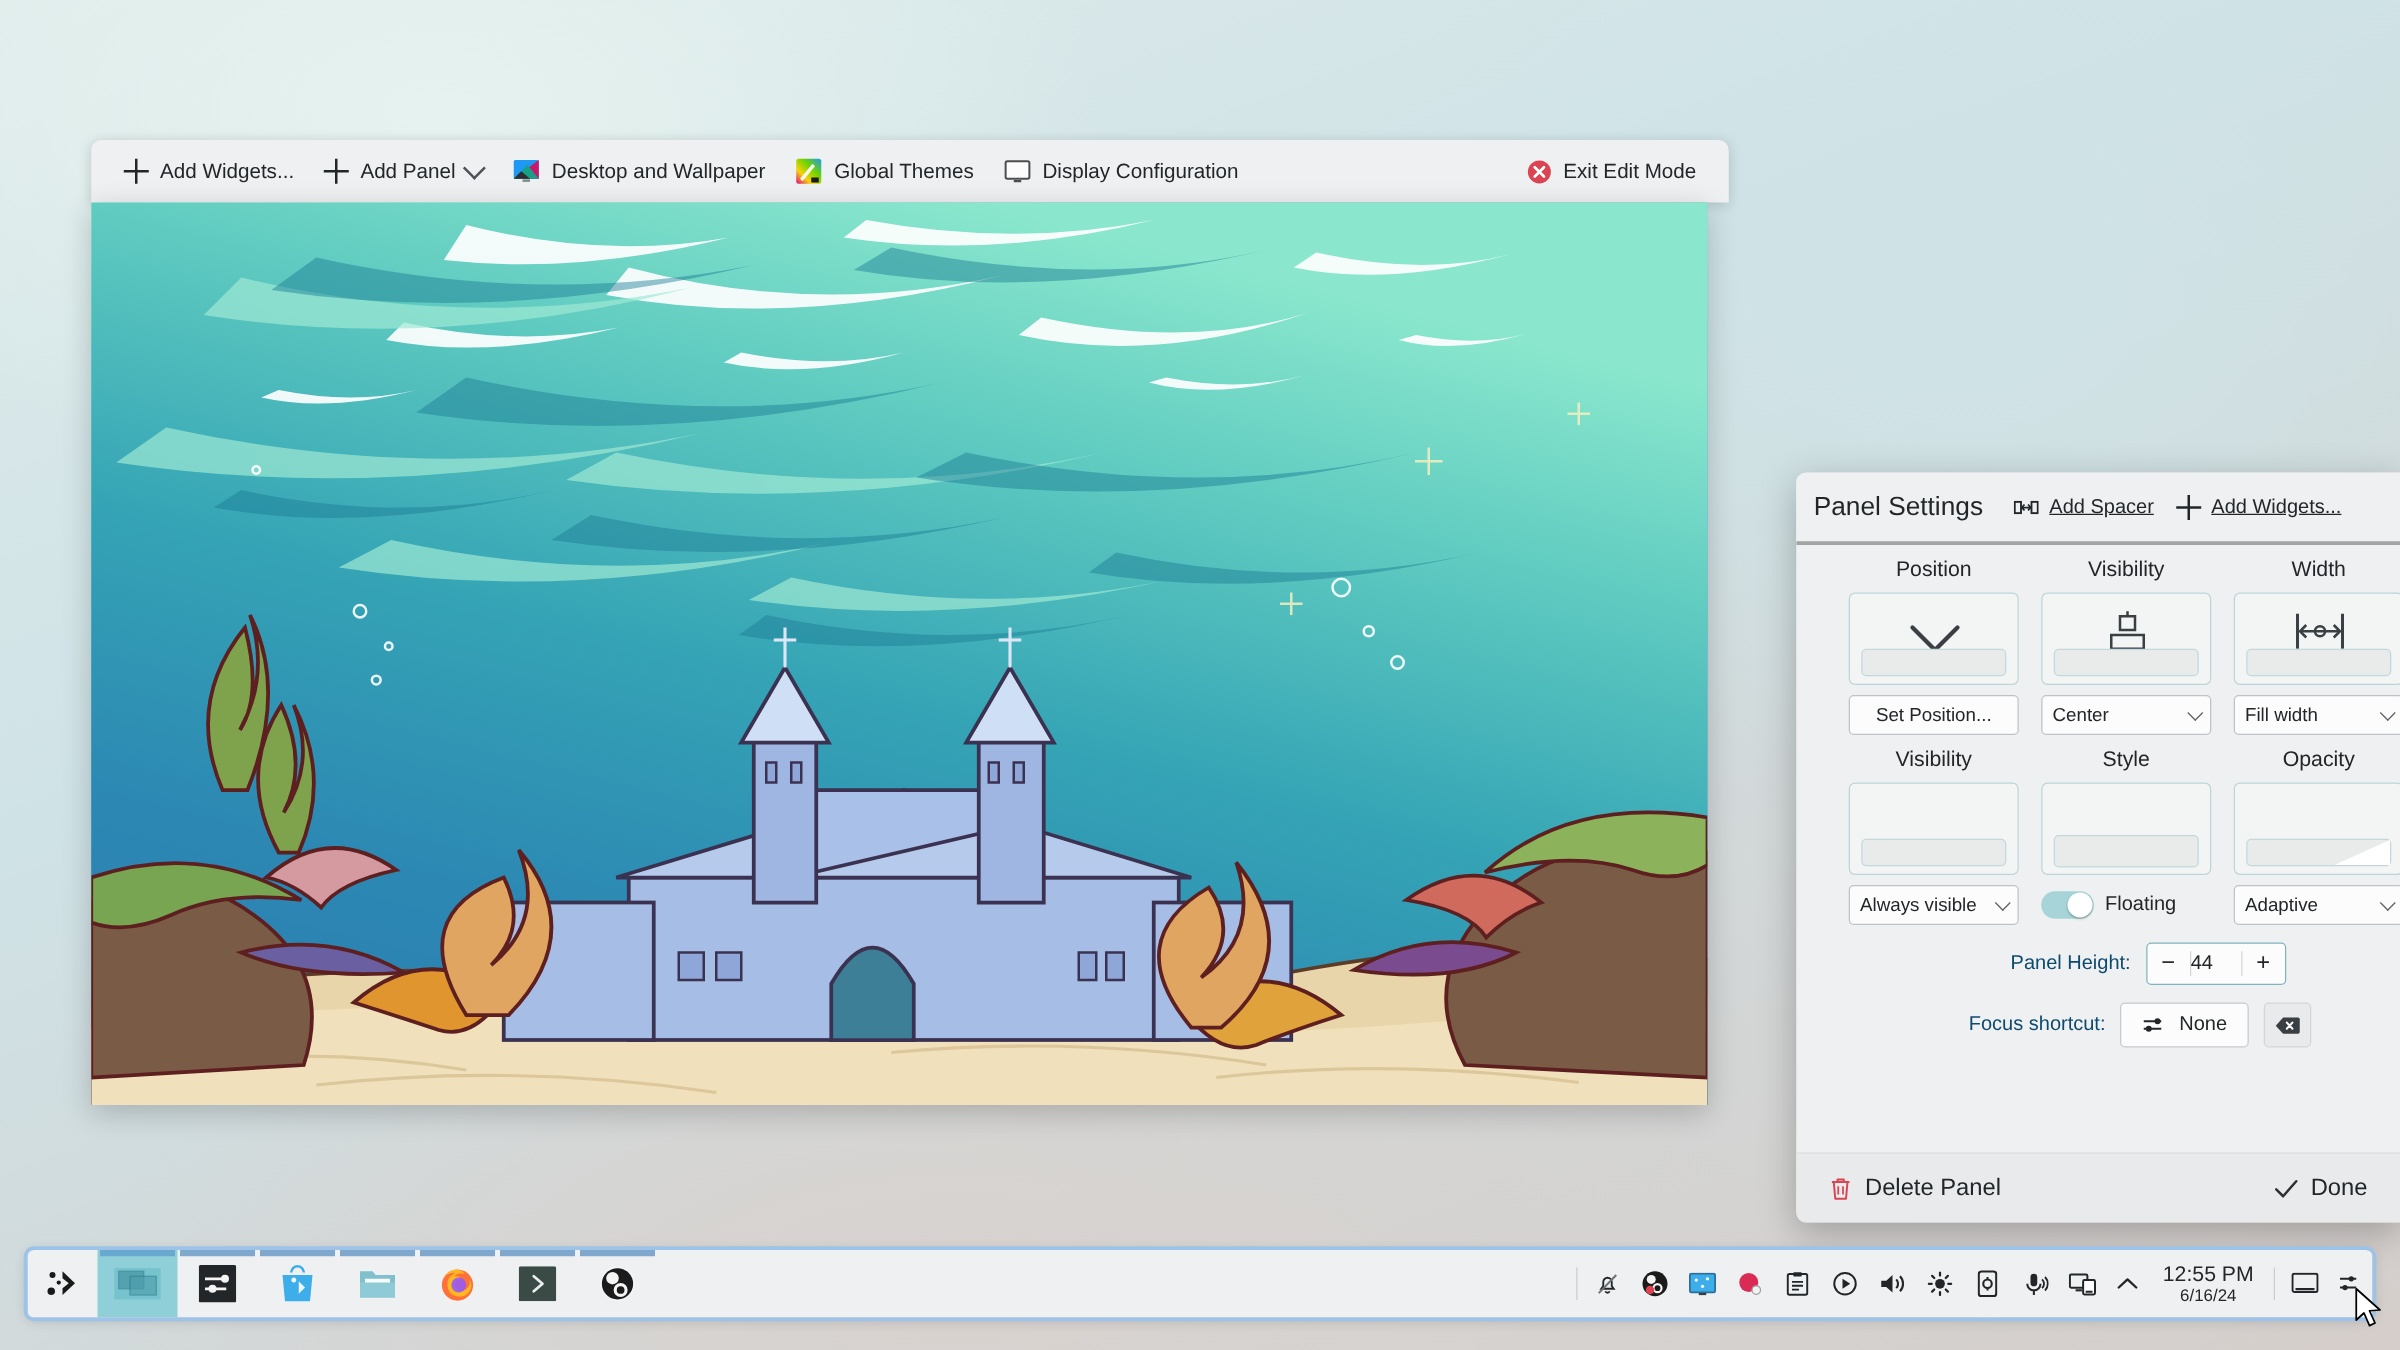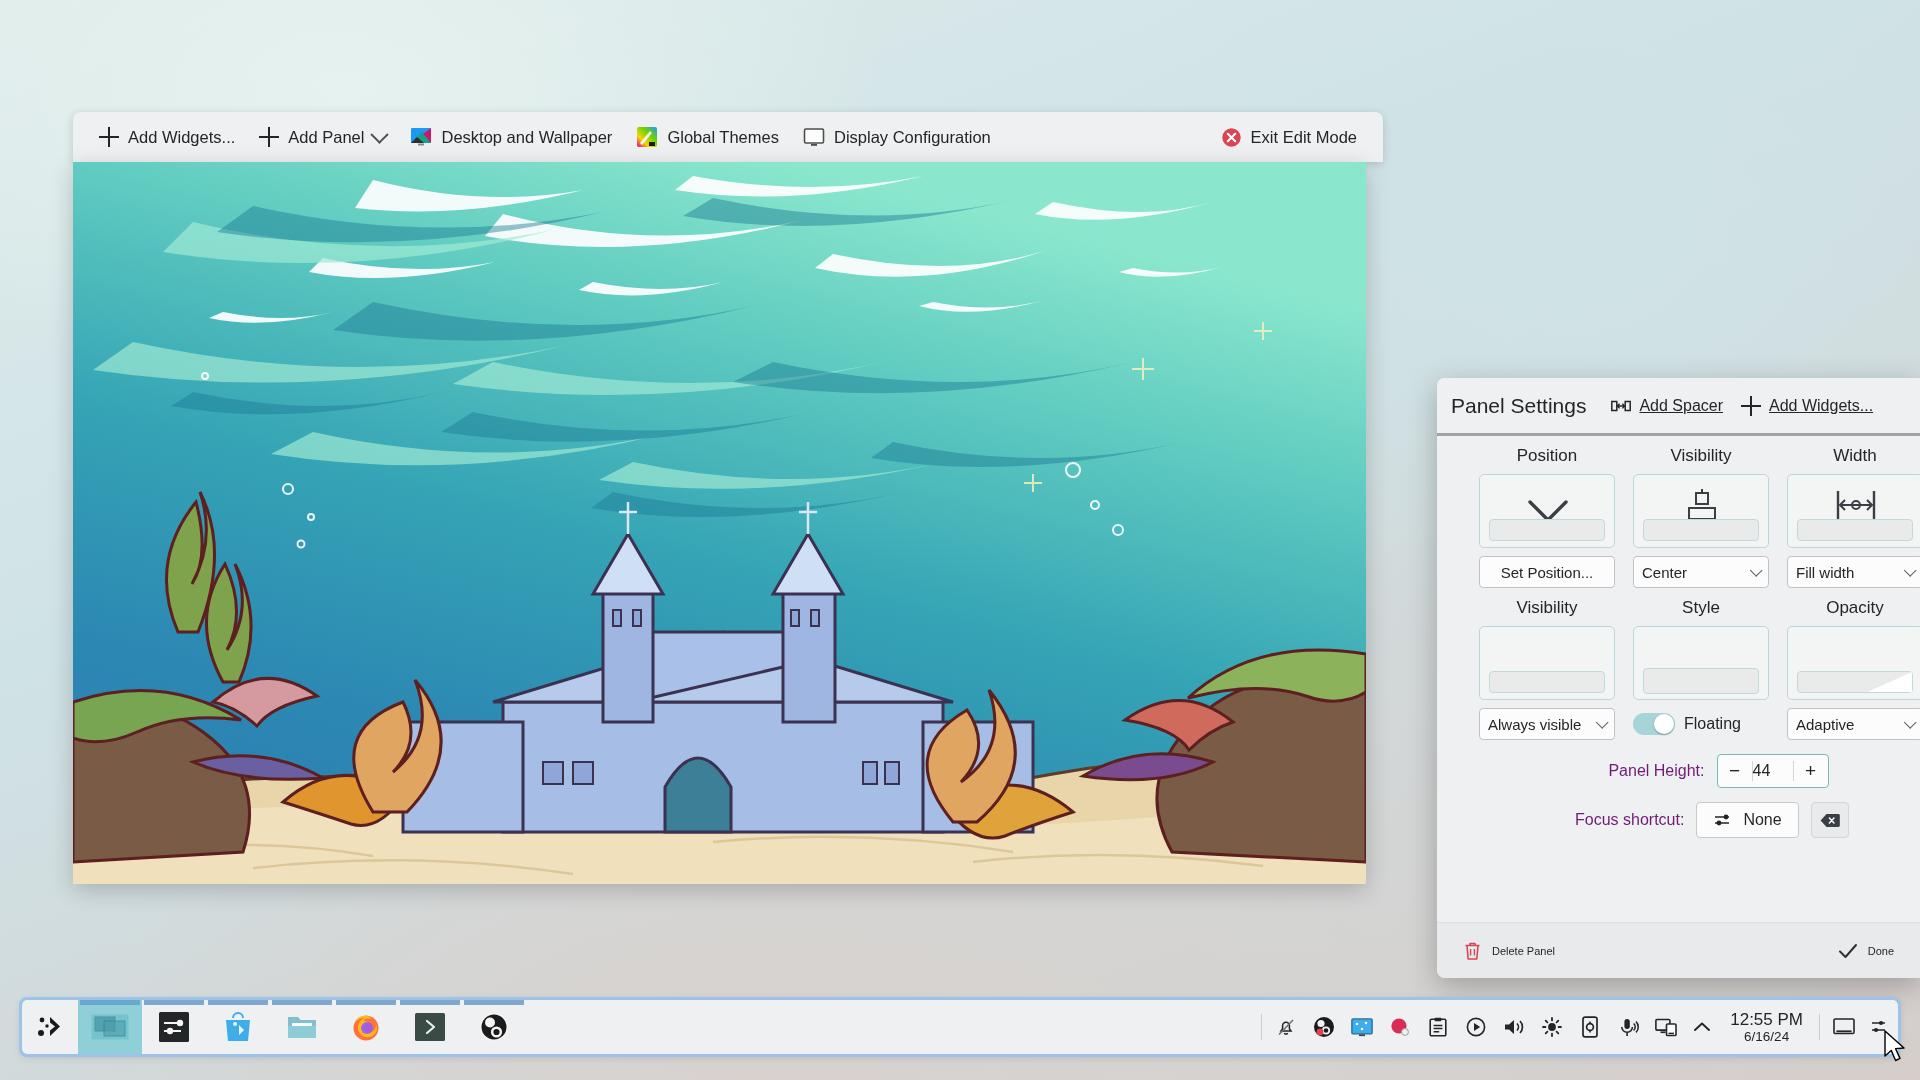--- a/index.html
+++ b/index.html
@@ -90,42 +90,42 @@
     margin-top:8px; width:136px; height:32px; background:#fcfcfc;
     border:1px solid #bfc3c7; border-radius:4px;
     display:flex; align-items:center; justify-content:center; font-size:15px;
   }
   .togwrap{ margin-top:8px; width:136px; height:32px; display:flex; align-items:center; gap:9px; }
   .toggle{ width:42px; height:22px; border-radius:11px; background:#a6d4d8; position:relative; flex:none; }
   .toggle .knob{ position:absolute; top:1px; right:1px; width:20px; height:20px; border-radius:50%;
                  background:#fff; box-shadow:0 1px 2px rgba(0,0,0,.3); }
 
   .row-field{ display:flex; align-items:center; justify-content:center; gap:12px; margin-top:14px; }
-  .row-label{ font-size:16px; color:#701a75; text-align:right; width:150px; }
+  .row-label{ font-size:16px; color:#0c4a6e; text-align:right; width:150px; }
   .spin{
     display:flex; align-items:center; height:34px; background:#fcfcfc;
     border:1px solid #7fb6bd; border-radius:4px; overflow:hidden;
   }
   .spin .sbtn{ width:34px; height:32px; display:flex; align-items:center; justify-content:center; font-size:19px; color:#232629;}
   .spin .sep{ width:1px; height:20px; background:#d2d6d9; }
   .spin .val{ min-width:40px; text-align:left; font-size:16px; }
   .short-btn{
     display:flex; align-items:center; gap:10px; height:36px; padding:0 16px;
     background:#fcfcfc; border:1px solid #c6cacd; border-radius:4px; font-size:16px;
   }
   .clear-btn{
     width:38px; height:36px; background:#e9eaeb; border:1px solid #d3d6d8; border-radius:4px;
     display:flex; align-items:center; justify-content:center;
   }
 
   #ps-footer{
     height:56px; border-top:1px solid #dcdedf; background:#e9eaeb;
     display:flex; align-items:center; justify-content:space-between; padding:0 18px;
   }
-  .foot-btn{ display:flex; align-items:center; gap:10px; font-size:11px; height:36px; padding:0 8px; border-radius:4px;}
+  .foot-btn{ display:flex; align-items:center; gap:10px; font-size:19px; height:36px; padding:0 8px; border-radius:4px;}
 
   
   #taskbar{
     position:absolute; left:22px; bottom:26px; width:1876px; height:54px;
     background:#eff0f1; border-radius:5px;
     box-shadow:0 2px 10px rgba(0,0,0,.18);
     display:flex; align-items:center; overflow:hidden;
     outline:3px solid #9dc4e8;
   }
   .tasklist{ display:flex; align-items:stretch; height:54px; }

